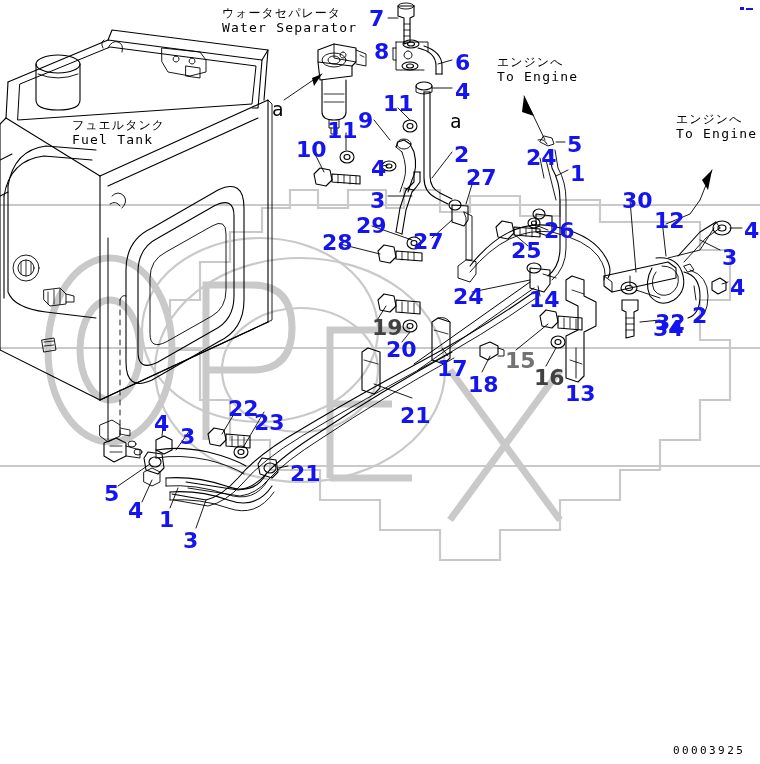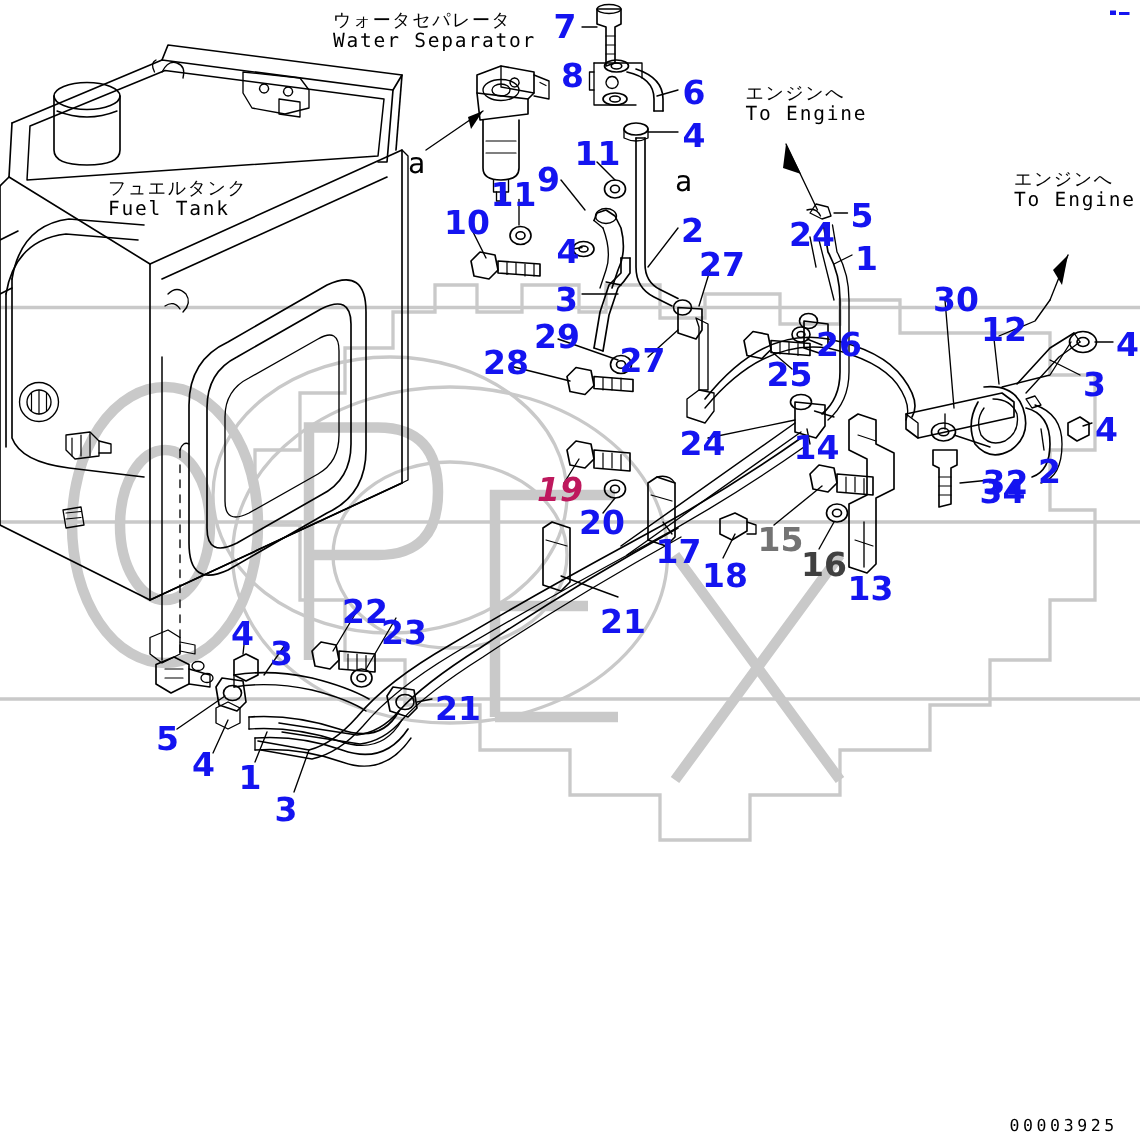--- a/index.html
+++ b/index.html
@@ -522,21 +522,21 @@
       <div class="callout" style="left: 322px; top: 232px; color: rgb(20, 20, 240);">28</div>
       <div class="callout" style="left: 413px; top: 231px; color: rgb(20, 20, 240);">27</div>
       <div class="callout" style="left: 544px; top: 220px; color: rgb(20, 20, 240);">26</div>
       <div class="callout" style="left: 511px; top: 240px; color: rgb(20, 20, 240);">25</div>
       <div class="callout" style="left: 453px; top: 286px; color: rgb(20, 20, 240);">24</div>
       <div class="callout" style="left: 529px; top: 289px; color: rgb(20, 20, 240);">14</div>
       <div class="callout" style="left: 655px; top: 292px; color: rgb(20, 20, 240); margin-top: 20px;">32</div>
       <div class="callout" style="left: 692px; top: 305px; color: rgb(20, 20, 240);">2</div>
       <div class="callout" style="left: 730px; top: 277px; color: rgb(20, 20, 240);">4</div>
       <div class="callout" style="left: 653px; top: 318px; color: rgb(20, 20, 240);">34</div>
-      <div class="callout" style="left: 358px; top: 317px; color: #be185d; font-style: italic;">19</div>
+      <div class="callout" style="left: 372px; top: 317px; color: #404040;">19</div>
       <div class="callout" style="left: 386px; top: 339px; color: rgb(20, 20, 240);">20</div>
       <div class="callout" style="left: 437px; top: 358px; color: rgb(20, 20, 240);">17</div>
       <div class="callout" style="left: 505px; top: 350px; color: #737373; text-align: center;">15</div>
       <div class="callout" style="left: 468px; top: 374px; color: rgb(20, 20, 240);">18</div>
       <div class="callout" style="left: 534px; top: 367px; color: #404040;">16</div>
       <div class="callout" style="left: 565px; top: 383px; color: rgb(20, 20, 240);">13</div>
       <div class="callout" style="left: 400px; top: 405px; color: rgb(20, 20, 240);">21</div>
       <div class="callout" style="left: 228px; top: 398px; color: rgb(20, 20, 240); text-align: center;">22</div>
       <div class="callout" style="left: 254px; top: 412px; color: rgb(20, 20, 240);">23</div>
       <div class="callout" style="left: 154px; top: 413px; color: rgb(20, 20, 240);">4</div>

